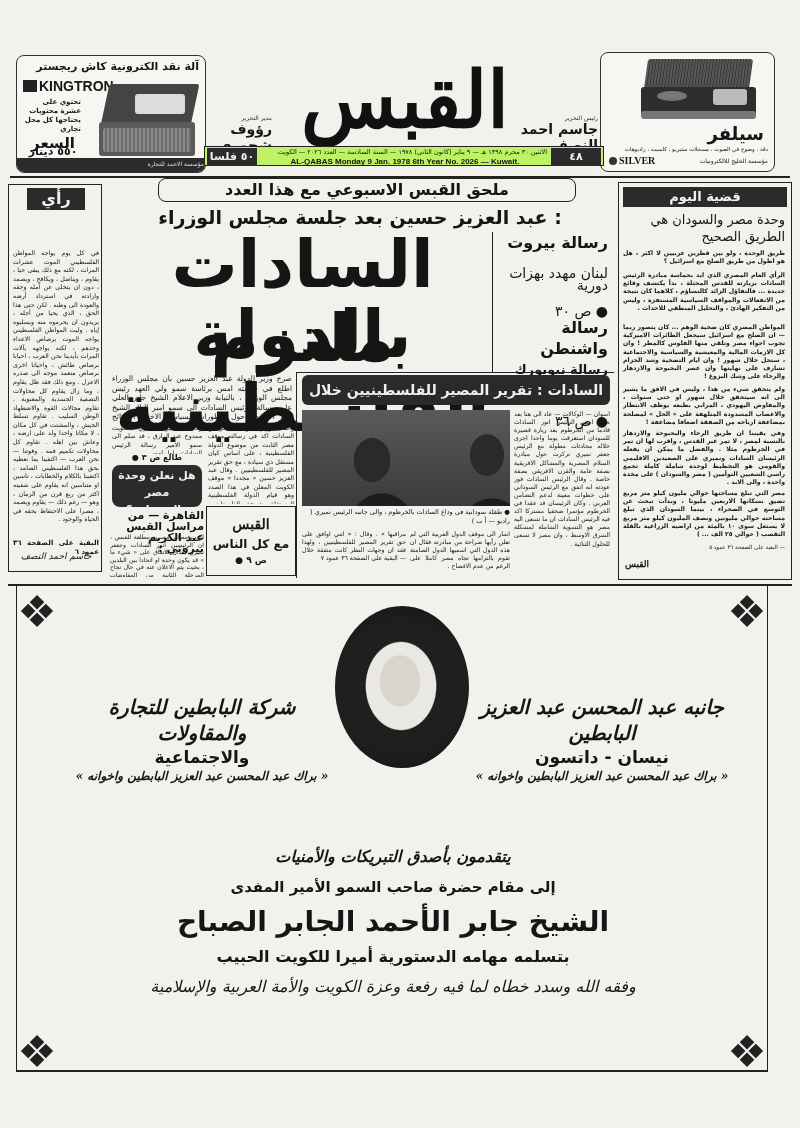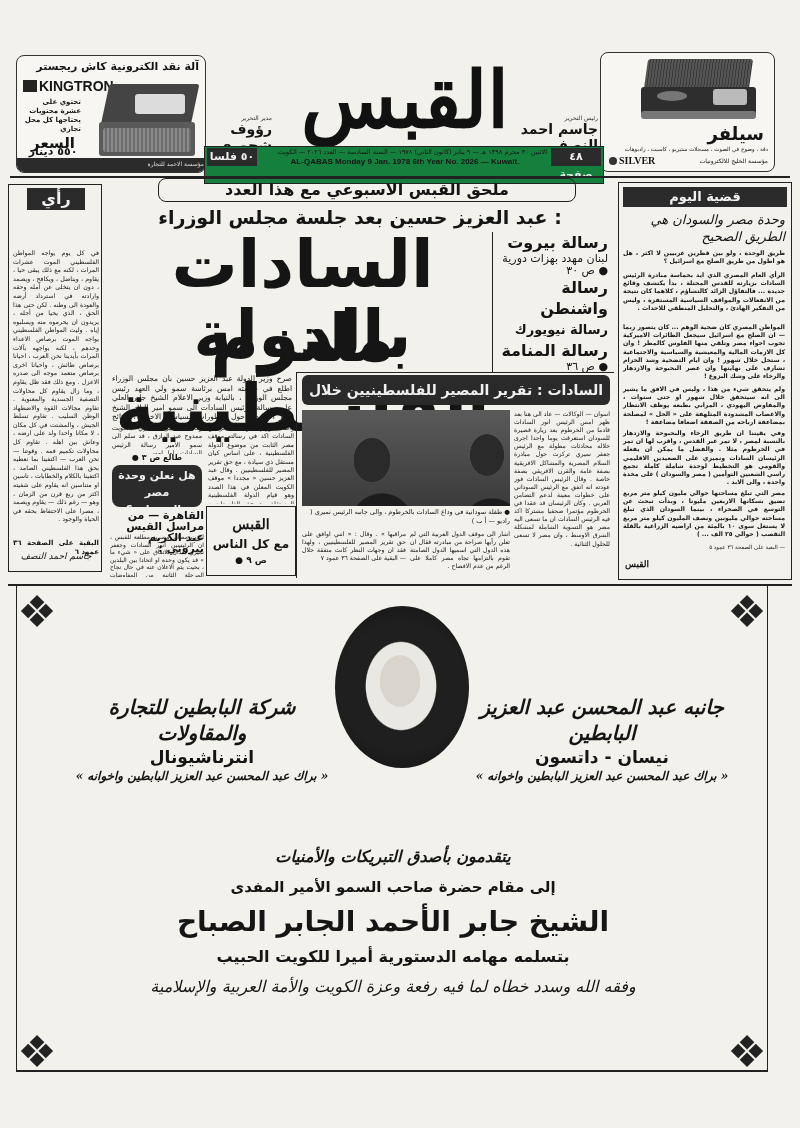--- a/index.html
+++ b/index.html
@@ -21,39 +21,39 @@
   .ad-title { font-weight: bold; font-size: 11px; }
   .ad-small { font-size: 7px; line-height: 9px; }
   .ad-strip { background: #2b2b2b; color: #ddd; font-size: 6px; line-height: 8px; padding: 2px 3px; }
   .register { position: absolute; background: #3a3a3a; border-radius: 3px; }
   .logo {
     font-family: "DejaVu Serif", serif; font-weight: bold; font-size: 78px;
     line-height: 80px; color: #111; letter-spacing: -2px;
   }
   .editor-label { font-size: 6px; color: #333; }
   .editor-name { font-size: 14px; font-weight: bold; }
-  .dateline-bar { border: 1.5px solid #222; height: 38px; background: #15803d; }
+  .dateline-bar { border: 1.5px solid #222; height: 20px; background: #bef264; }
   .black-chip { background: #2b2b2b; color: #eee; font-weight: bold; font-size: 11px; text-align: center; line-height: 18px; }
   .dateline-ar { font-size: 6.5px; line-height: 9px; }
   .dateline-en { font-size: 8px; font-weight: bold; line-height: 10px; font-family: "Liberation Sans", sans-serif; }
 
   
   .col-frame { border: 1.2px solid #222; }
   .col-head-black { background: #2b2b2b; color: #f2f2f2; font-weight: bold; text-align: center; }
   .subhead { font-weight: bold; font-size: 12px; line-height: 15px; }
   .body-text { font-size: 7px; line-height: 9.2px; text-align: justify; }
   .supplement { border: 1.5px solid #222; border-radius: 8px; font-weight: bold; font-size: 16px; line-height: 22px; }
   .kicker { font-weight: bold; font-size: 19px; line-height: 22px; }
   .headline {
     font-family: "DejaVu Sans", sans-serif; font-weight: bold; font-size: 66px;
     line-height: 74px; letter-spacing: -1px;
   }
   .letters-box { border-left: 1.2px solid #222; }
   .letter-big { font-weight: bold; font-size: 16px; line-height: 21px; }
-  .letter-small { font-size: 11px; line-height: 12px; }
+  .letter-small { font-size: 14px; line-height: 12px; margin-top: 14px; }
   .photo-banner { background: #2a2a2a; color: #f0f0f0; border-radius: 6px; font-weight: bold; font-size: 18px; text-align: center; line-height: 30px; }
   .photo {
     background:
       radial-gradient(ellipse 30px 36px at 70px 50px, #2a2a2a 60%, transparent 62%),
       radial-gradient(ellipse 28px 34px at 185px 45px, #2a2a2a 60%, transparent 62%),
       radial-gradient(ellipse 55px 60px at 80px 120px, #1c1c1c 60%, transparent 62%),
       radial-gradient(ellipse 55px 60px at 190px 125px, #1c1c1c 60%, transparent 62%),
       radial-gradient(ellipse 30px 30px at 130px 120px, #9a9a9a 60%, transparent 62%),
       linear-gradient(#5a5a5a, #3b3b3b);
   }
@@ -180,42 +180,42 @@
   <div class="abs" style="left:296px;top:372px;width:318px;height:206px;border-left:1.2px solid #222;border-top:1.2px solid #222;"></div>
   <div class="abs photo-banner rtl" style="left:302px;top:375px;width:308px;height:30px;text-align:center;font-size:14px;">السادات : تقرير المصير للفلسطينيين خلال سنوات</div>
   <div class="abs photo" style="left:302px;top:410px;width:208px;height:96px;"></div>
   <div class="abs rtl caption" style="left:302px;top:508px;width:208px;">● طفلة سودانية في وداع السادات بالخرطوم ، والى جانبه الرئيس نميري ( راديو — أ ب )</div>
   <div class="abs rtl body-text" style="left:514px;top:410px;width:96px;height:168px;overflow:hidden;font-size:6.2px;line-height:8.1px;">اسوان — الوكالات — عاد الى هنا بعد ظهر امس الرئيس انور السادات قادما من الخرطوم بعد زيارة قصيرة للسودان استغرقت يوما واحدا اجرى خلاله محادثات مطولة مع الرئيس جعفر نميري تركزت حول مبادرة السلام المصرية والمشاكل الافريقية بصفة عامة والقرن الافريقي بصفة خاصة . وقال الرئيس السادات فور عودته انه اتفق مع الرئيس السوداني على خطوات معينة لدعم التضامن العربي . وكان الرئيسان قد عقدا في الخرطوم مؤتمرا صحفيا مشتركا اكد فيه الرئيس السادات ان ما تسعى اليه مصر هو التسوية الشاملة لمشكلة الشرق الاوسط ، وان مصر لا تسعى للحلول الثنائية .</div>
   <div class="abs rtl body-text" style="left:410px;top:530px;width:100px;height:46px;overflow:hidden;font-size:6.2px;line-height:8px;">اشار الى موقف الدول العربية التي لم تعلن رأيها صراحة من مبادرته فقال ان هذه الدول التي اسميها الدول الصامتة تقوم بالتزامها تجاه مصر كاملا على الرغم من عدم الافصاح .</div>
   <div class="abs rtl body-text" style="left:302px;top:530px;width:104px;height:46px;overflow:hidden;font-size:6.2px;line-height:8px;">مراقبها » . وقال : « انني اوافق على حق تقرير المصير للفلسطينيين ، ولهذا فقد ان وجهات النظر كانت متفقة خلال — البقية على الصفحة ٣٦ عمود ٧</div>
 
   <div class="abs col-frame" style="left:618px;top:182px;width:174px;height:398px;">
     <div class="abs col-head-black" style="left:4px;top:4px;width:164px;height:20px;font-size:13px;line-height:20px;">قضية اليوم</div>
-    <div class="abs rtl subhead" style="right:6px;top:28px;width:162px;font-size:13px;line-height:17px;font-weight:normal;font-style:italic;">وحدة مصر والسودان هي الطريق الصحيح</div>
+    <div class="abs rtl subhead" style="right:6px;top:28px;width:162px;font-size:13px;line-height:17px;font-weight:normal;">وحدة مصر والسودان هي الطريق الصحيح</div>
     <div class="abs rtl body-text" style="right:6px;top:66px;width:162px;font-weight:bold;font-size:6.2px;line-height:8.2px;">طريق الوحدة ، ولو بين قطرين عربيين لا اكثر ، هل هو اطول من طريق الصلح مع اسرائيل ؟</div>
     <div class="abs rtl body-text" style="right:6px;top:88px;width:162px;font-weight:bold;font-size:6.2px;line-height:8.2px;">الرأي العام المصري الذي ايد بحماسة مبادرة الرئيس السادات بزيارته للقدس المحتلة ، بدأ يكتشف وقائع جديدة ... فالتفاؤل الزائد كالتشاؤم ، كلاهما كان نتيجة من الانفعالات والمواقف السياسية المستفزة ، وليس من التفكير الهادئ ، والتحليل المنطقي للاحداث .</div>
     <div class="abs rtl body-text" style="right:6px;top:140px;width:162px;font-weight:bold;font-size:6.2px;line-height:8.2px;">المواطن المصري كان ضحية الوهم ... كان يتصور ربما — ان الصلح مع اسرائيل سيجعل الطائرات الاميركية تجوب اجواء مصر وتلقي منها الفلوس كالمطر ! وان كل الازمات المالية والمعيشية والسياسية والاجتماعية ، ستحل خلال شهور ! وان ايام التضحية وشد الحزام تشارف على نهايتها وان عصر البحبوحة والازدهار والرخاء على وشك البزوغ !</div>
     <div class="abs rtl body-text" style="right:6px;top:202px;width:162px;font-weight:bold;font-size:6.2px;line-height:8.2px;">ولم يتحقق شيء من هذا ، وليس في الافق ما يشير الى انه سيتحقق خلال شهور او حتى سنوات ، والمفاوض اليهودي ، المرابي بطبعه يوظف الانتظار والاعصاب المشدودة المتلهفة على « الحل » لمصلحة بمضاعفة ارباحه من الصفقة اضعافا مضاعفة !</div>
     <div class="abs rtl body-text" style="right:6px;top:246px;width:162px;font-weight:bold;font-size:6.2px;line-height:8.2px;">وفي يقيننا ان طريق الرخاء والبحبوحة والازدهار بالنسبة لمصر ، لا تمر عبر القدس ، واقرب لها ان تمر في الخرطوم مثلا . والفضل ما يمكن ان يفعله الرئيسان السادات ونميري على الصعيدين الاقليمي والقومي هو التخطيط لوحدة شاملة كاملة تجمع راسي الشعبين التوأمين ( مصر والسودان ) على مخدة واحدة ، والى الابد .</div>
     <div class="abs rtl body-text" style="right:6px;top:306px;width:162px;font-weight:bold;font-size:6.2px;line-height:8.2px;">مصر التي تبلغ مساحتها حوالي مليون كيلو متر مربع تضيق بسكانها الاربعين مليونا ، وبدأت تبحث عن التوسع في الصحراء ، بينما السودان الذي تبلغ مساحته حوالي مليونين ونصف المليون كيلو متر مربع لا يستغل سوى ١٠ بالمئة من اراضيه الزراعية بالقلة التقصب ( حوالي ٢٥ الف ... )</div>
     <div class="abs rtl body-text" style="right:6px;top:360px;width:162px;font-size:5.5px;">— البقية على الصفحة ٣٦ عمود ٥</div>
     <div class="abs" style="left:6px;top:376px;font-family:'DejaVu Serif',serif;font-weight:bold;font-size:9px;">القبس</div>
   </div>
 
   <div class="hr" style="left:8px;top:584px;width:784px;height:1.5px;"></div>
 
   <div class="abs ad-frame" style="left:16px;top:584px;width:752px;height:488px;border-top:none;border-bottom:2px solid #222;">
     <div class="corner" style="left:-10px;top:-2px;">❖</div>
     <div class="corner" style="right:-10px;top:-2px;">❖</div>
     <div class="corner" style="left:-10px;bottom:-12px;">❖</div>
     <div class="corner" style="right:-10px;bottom:-12px;">❖</div>
 
     <div class="abs center" style="left:50px;top:110px;width:270px;">
       <div class="co-name">شركة البابطين للتجارة والمقاولات</div>
-      <div class="co-brand">انترناشيونال</div>
+      <div class="co-brand">والاجتماعية</div>
       <div class="co-owner">« براك عبد المحسن عبد العزيز البابطين واخوانه »</div>
     </div>
 
     <div class="abs portrait" style="left:318px;top:22px;width:134px;height:162px;"></div>
 
     <div class="abs center" style="left:450px;top:110px;width:270px;">
       <div class="co-name">جانبه عبد المحسن عبد العزيز البابطين</div>
       <div class="co-brand">نيسان - داتسون</div>
       <div class="co-owner">« براك عبد المحسن عبد العزيز البابطين واخوانه »</div>
     </div>

